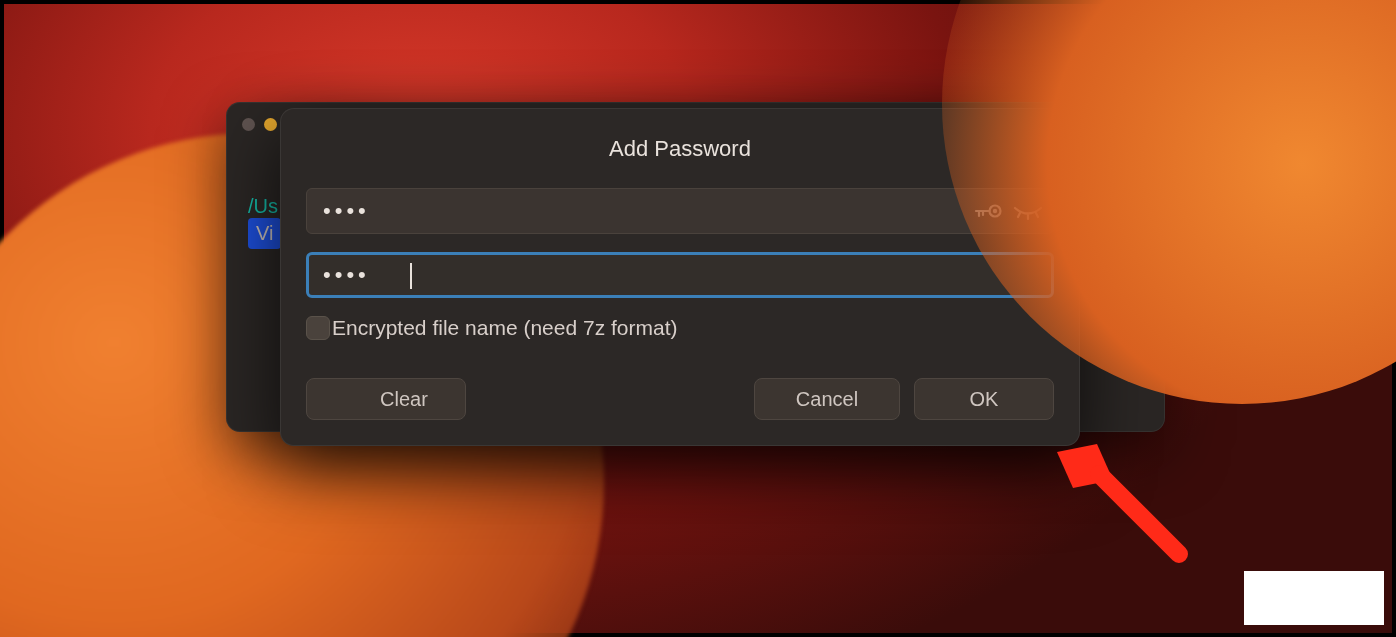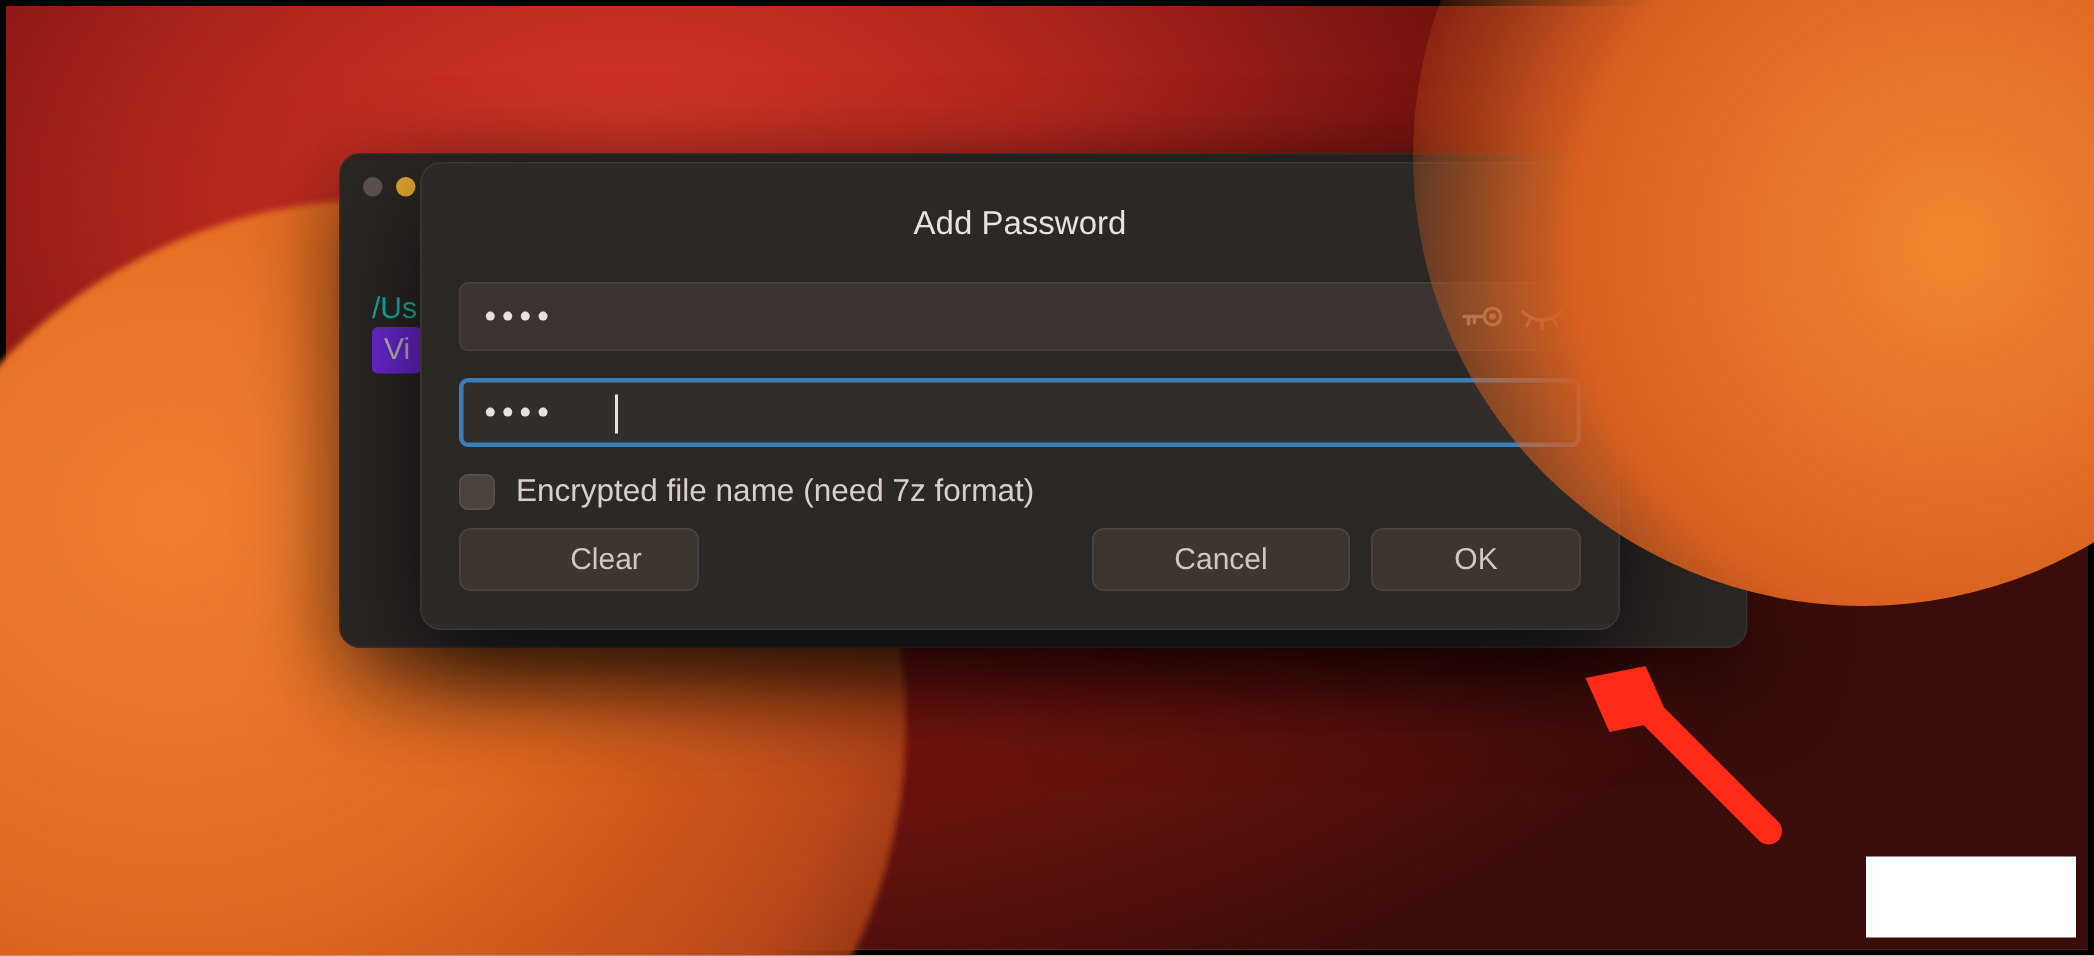--- a/index.html
+++ b/index.html
@@ -62,21 +62,21 @@
       left: 22px; top: 60px;
       color: #14b8a6;
       font-size: 20px;
       margin-top: 33px;
     }
     .bg-label {
       position: absolute;
       left: 22px; top: 116px;
       color: #c8bfb9;
       font-size: 20px;
-      background: #6d28d9;
+      background: #1d4ed8;
       padding: 4px 8px;
       border-radius: 4px;
     }
     .bg-n {
       position: absolute;
       right: 22px; top: 60px;
       color: #c8bfb9;
       font-size: 20px;
     }
     .dialog {
@@ -131,22 +131,22 @@
       position: absolute;
       left: 104px;
       top: 11px;
       width: 2px;
       height: 26px;
       background: #e9e2dc;
     }
     .check-row {
       display: flex;
       align-items: center;
-      gap: 14px;
-      margin: 10px 26px 12px;
+      gap: 2px;
+      margin: 10px 26px 38px;
     }
     .checkbox {
       width: 24px; height: 24px;
       border-radius: 6px;
       background: #4a423c;
       border: 1px solid #5a524a;
     }
     .check-label {
       color: #d8cfca;
       font-size: 21px;
@@ -163,21 +163,21 @@
       background: #3c3530;
       border: 1px solid #4e4640;
       color: #cfc6c0;
       font-size: 20px;
       cursor: pointer;
       display: flex;
       align-items: center;
       justify-content: center;
     }
     .btn.clear { width: 160px; padding-left: 36px; }
-    .btn.cancel { width: 172px; }
+    .btn.cancel { width: 146px; }
     .btn.ok { width: 140px; }
     .spacer { flex: 1; }
     .arrow {
       position: absolute;
       left: 1035px;
       top: 440px;
       pointer-events: none;
     }
     .watermark {
       position: absolute;

